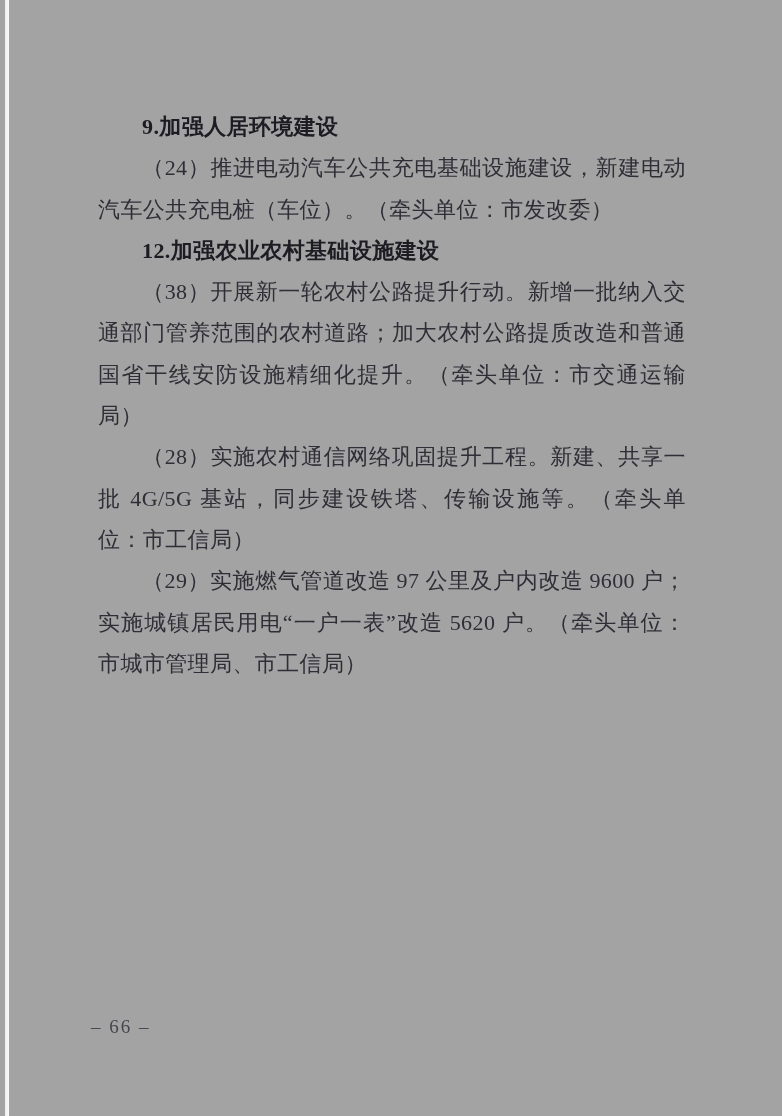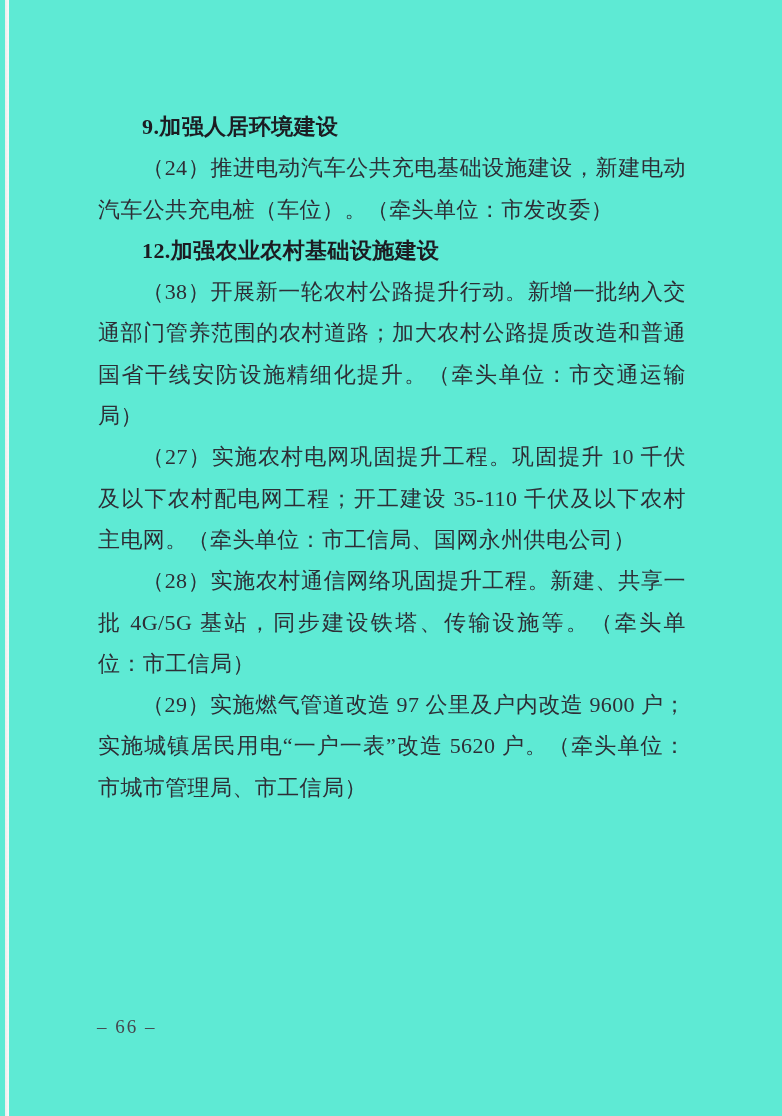--- a/index.html
+++ b/index.html
@@ -1,19 +1,19 @@
 <!DOCTYPE html>
 <html><head>
 <meta charset="utf-8">
 <style>
   html,body{margin:0;padding:0;background:#ffffff;}
   .page{
     position:relative;
     width:782px;height:1116px;
-    background:#5eead4;
+    background:#a3a3a3;
     overflow:hidden;
     font-family:"Liberation Serif","DejaVu Serif",serif;
     color:#2e2e36;
   }
   .scan-edge{
     position:absolute;left:5px;top:0;bottom:0;width:4px;
     background:linear-gradient(to right,#ededed,#fafafa);
   }
   .content{
     position:absolute;left:98px;top:106px;width:588px;
@@ -24,36 +24,35 @@
     line-height:41.3px;
     text-align:justify;
     text-indent:2em;
     letter-spacing:0.4px;
   }
   .heading{
     font-weight:bold;
     color:#1c1c22;
   }
   .footer{
-    position:absolute;left:97px;top:1016px;
+    position:absolute;left:91px;top:1016px;
     font-size:19px;
     color:#46464e;
     letter-spacing:2px;
   }
 </style>
 </head>
 <body>
 
 <div class="page">
   <div class="scan-edge"></div>
 
   <div class="content">
     <p class="para heading">9.加强人居环境建设</p>
     <p class="para">（24）推进电动汽车公共充电基础设施建设，新建电动汽车公共充电桩（车位）。（牵头单位：市发改委）</p>
     <p class="para heading">12.加强农业农村基础设施建设</p>
     <p class="para">（38）开展新一轮农村公路提升行动。新增一批纳入交通部门管养范围的农村道路；加大农村公路提质改造和普通国省干线安防设施精细化提升。（牵头单位：市交通运输局）</p>
-    <p class="para">（27）实施农村电网巩固提升工程。巩固提升 10 千伏及以下农村配电网工程；开工建设 35-110 千伏及以下农村主电网。（牵头单位：市工信局、国网永州供电公司）</p>
     <p class="para">（28）实施农村通信网络巩固提升工程。新建、共享一批 4G/5G 基站，同步建设铁塔、传输设施等。（牵头单位：市工信局）</p>
     <p class="para">（29）实施燃气管道改造 97 公里及户内改造 9600 户；实施城镇居民用电“一户一表”改造 5620 户。（牵头单位：市城市管理局、市工信局）</p>
   </div>
 
   <div class="footer">– 66 –</div>
 </div>
 
 </body></html>

